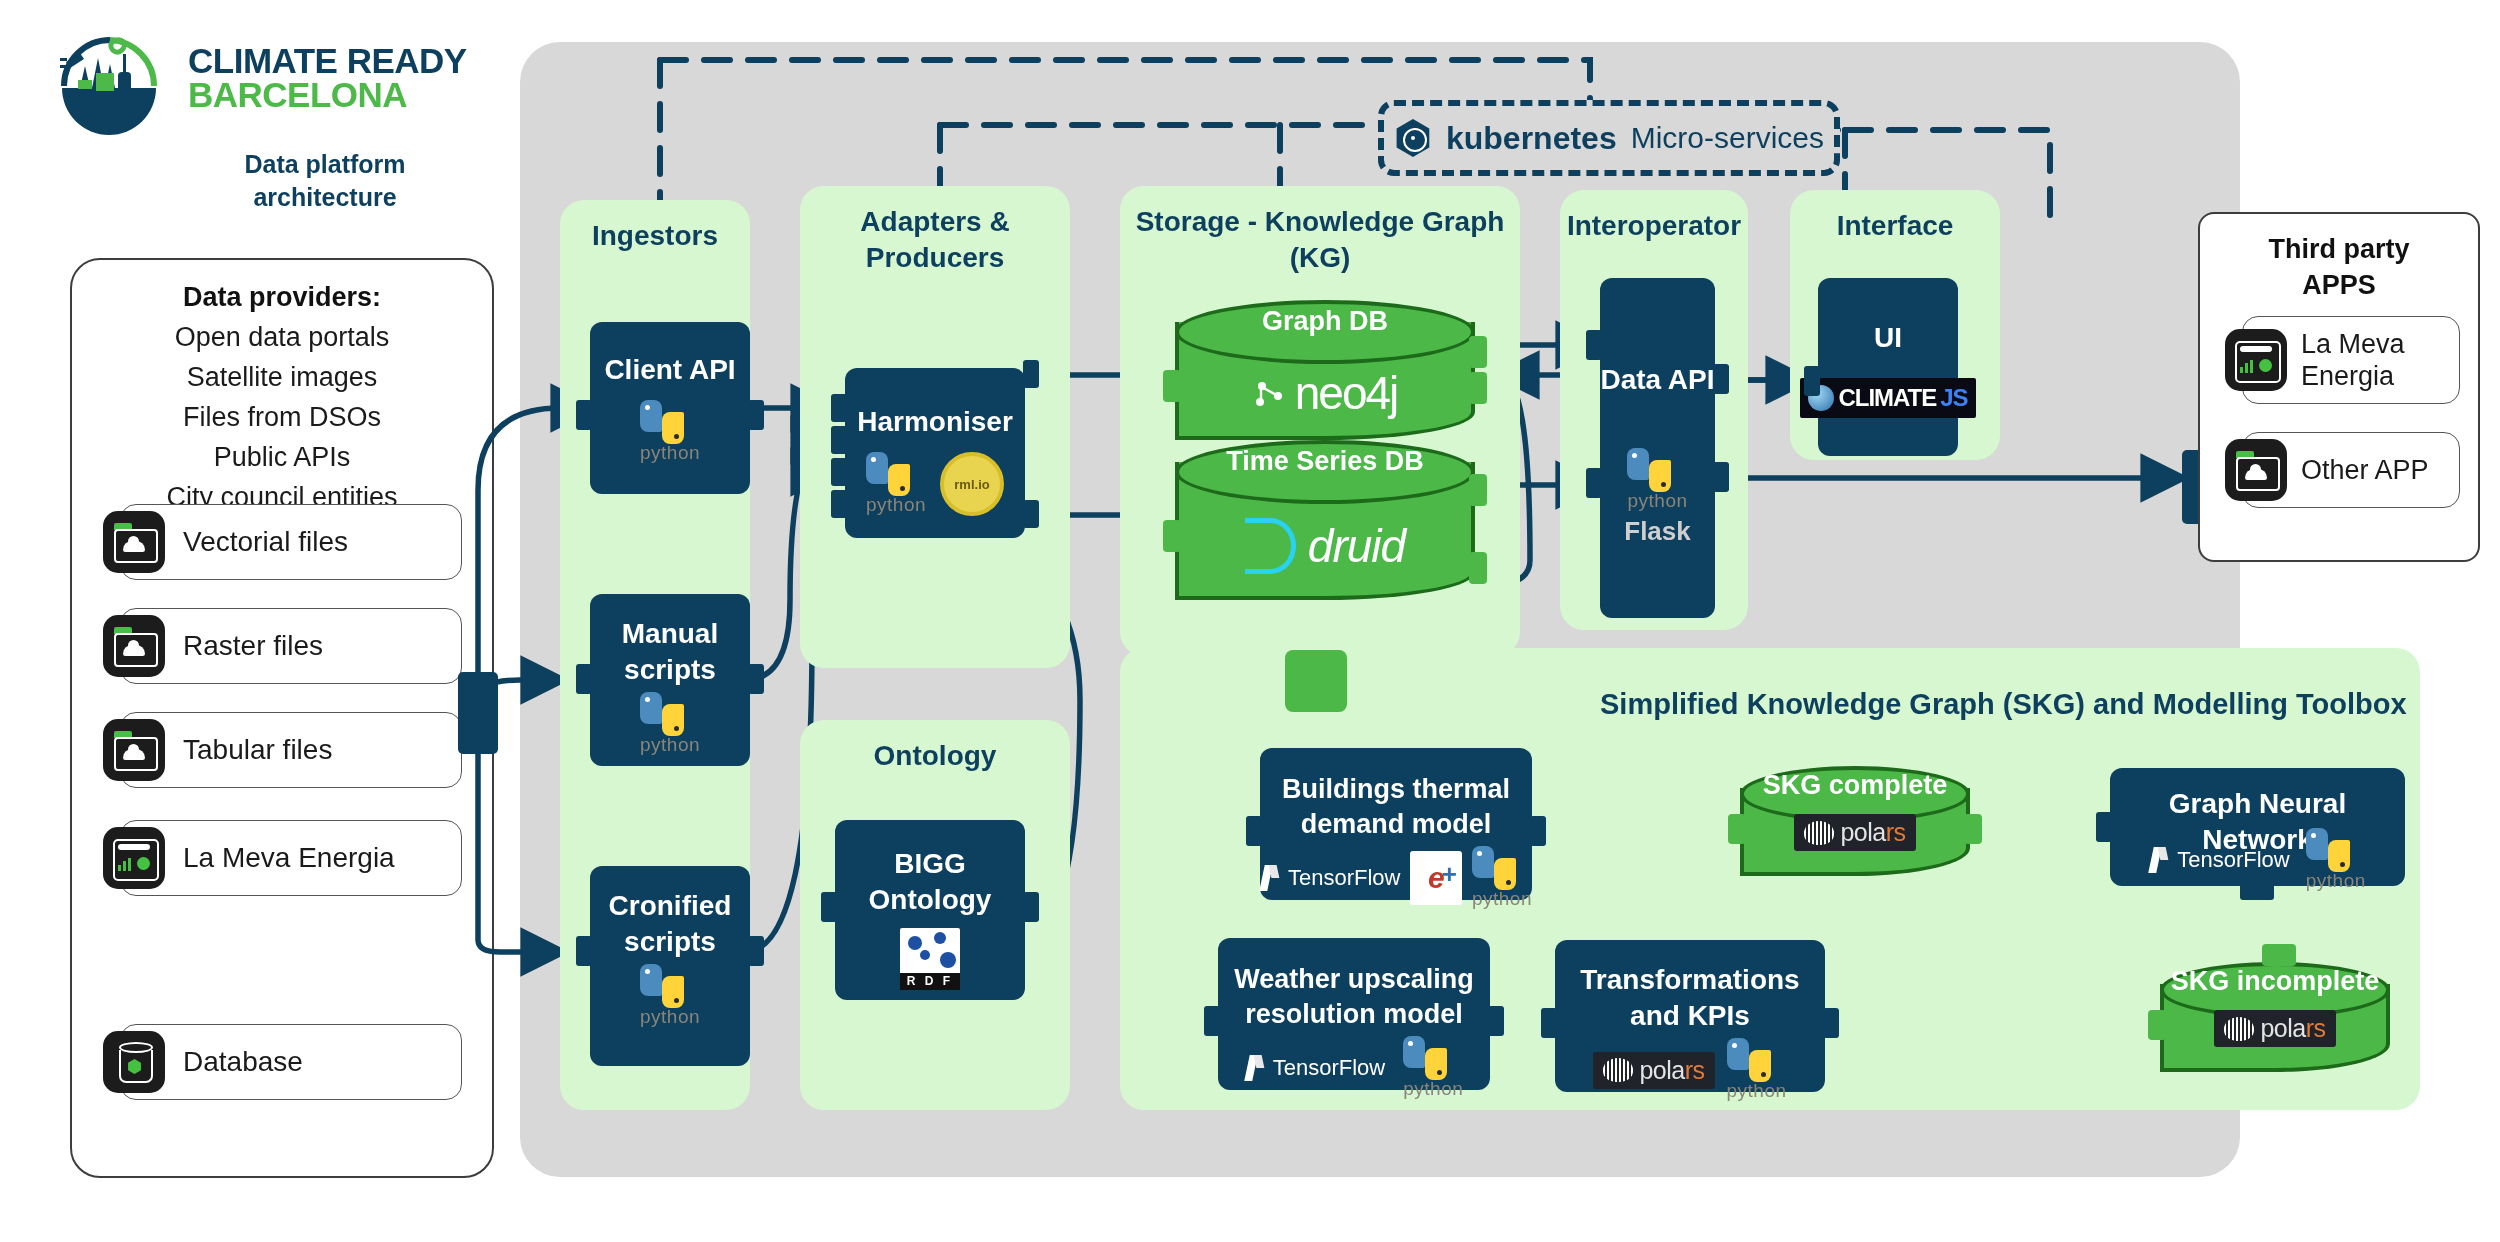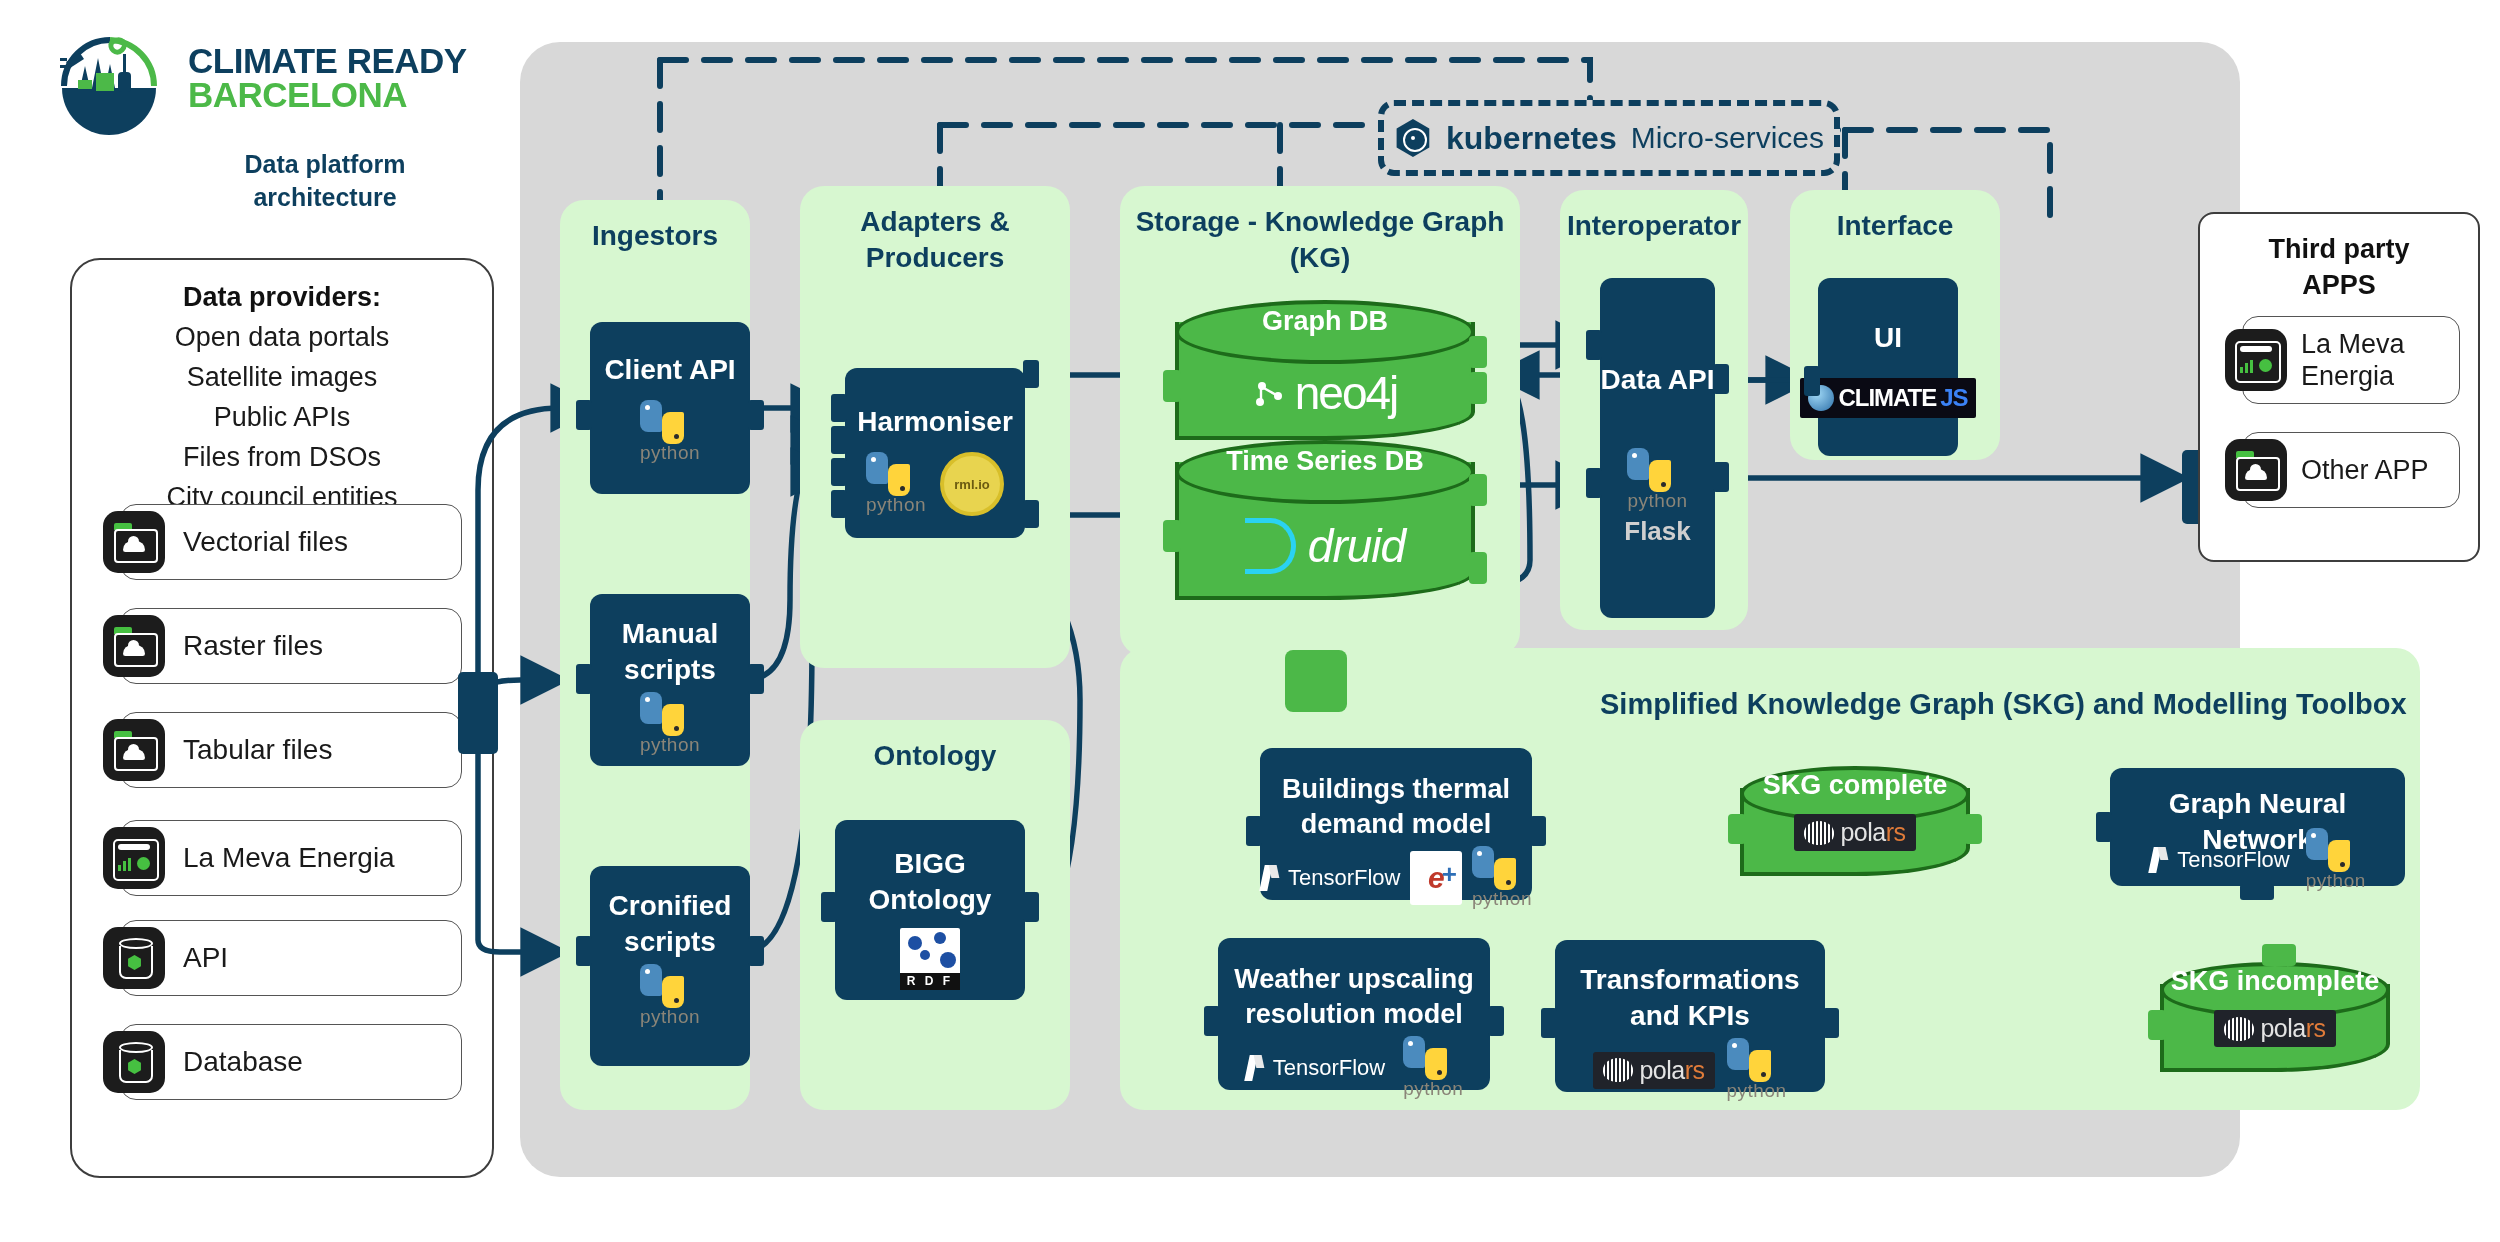--- a/index.html
+++ b/index.html
@@ -177,22 +177,22 @@
     <div class="lt2">BARCELONA</div>
   </div>
   <div class="logo-sub">Data platform architecture</div>
 </div>
 
 <div id="providers" class="abs">
   <div id="prov-head">Data providers:</div>
   <div id="prov-lines">
     <div>Open data portals</div>
     <div>Satellite images</div>
+    <div>Files from DSOs</div>
     <div>Public APIs</div>
-    <div>Files from DSOs</div>
     <div>City council entities</div>
   </div>
 
   <div class="prov-item" style="top:244px">
     <div class="prov-ico ic-folder">
       <div class="f-tab"></div>
         <div class="f-body"></div>
         <div class="f-cloud"></div>
       </div>
     <div class="prov-label">Vectorial files</div>
@@ -218,28 +218,20 @@
       <div class="m-box"></div>
         <div class="m-top"></div>
       <div class="m-bars">
           <i style="left:0;height:6px"></i>
           <i style="left:5px;height:10px"></i>
           <i style="left:10px;height:13px"></i>
         </div>
       <div class="m-dial"></div>
       </div>
     <div class="prov-label">La Meva Energia</div>
-  </div>
-  <div class="prov-item" style="top:660px">
-    <div class="prov-ico ic-db">
-      <div class="d-lid"></div>
-        <div class="d-body"></div>
-        <div class="d-hex"></div>
-      </div>
-    <div class="prov-label">API</div>
   </div>
   <div class="prov-item" style="top:764px">
     <div class="prov-ico ic-db">
       <div class="d-lid"></div>
         <div class="d-body"></div>
         <div class="d-hex"></div>
       </div>
     <div class="prov-label">Database</div>
   </div>
 </div>

